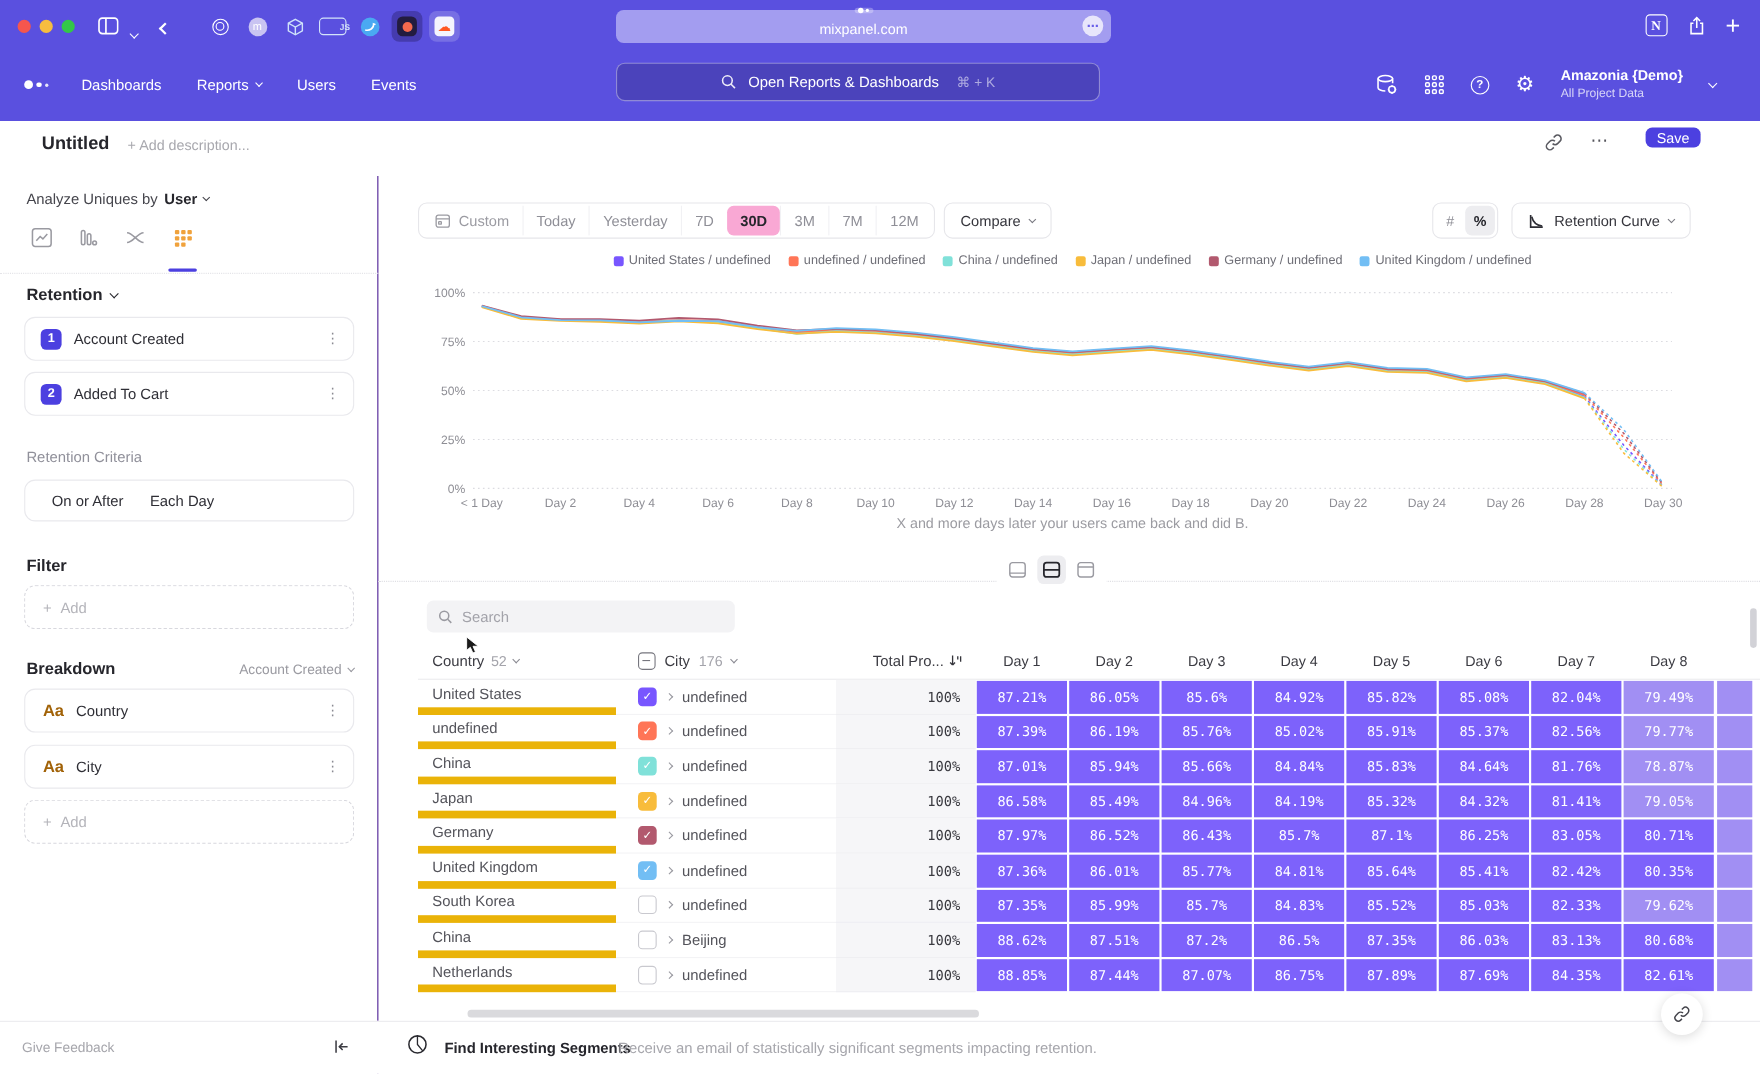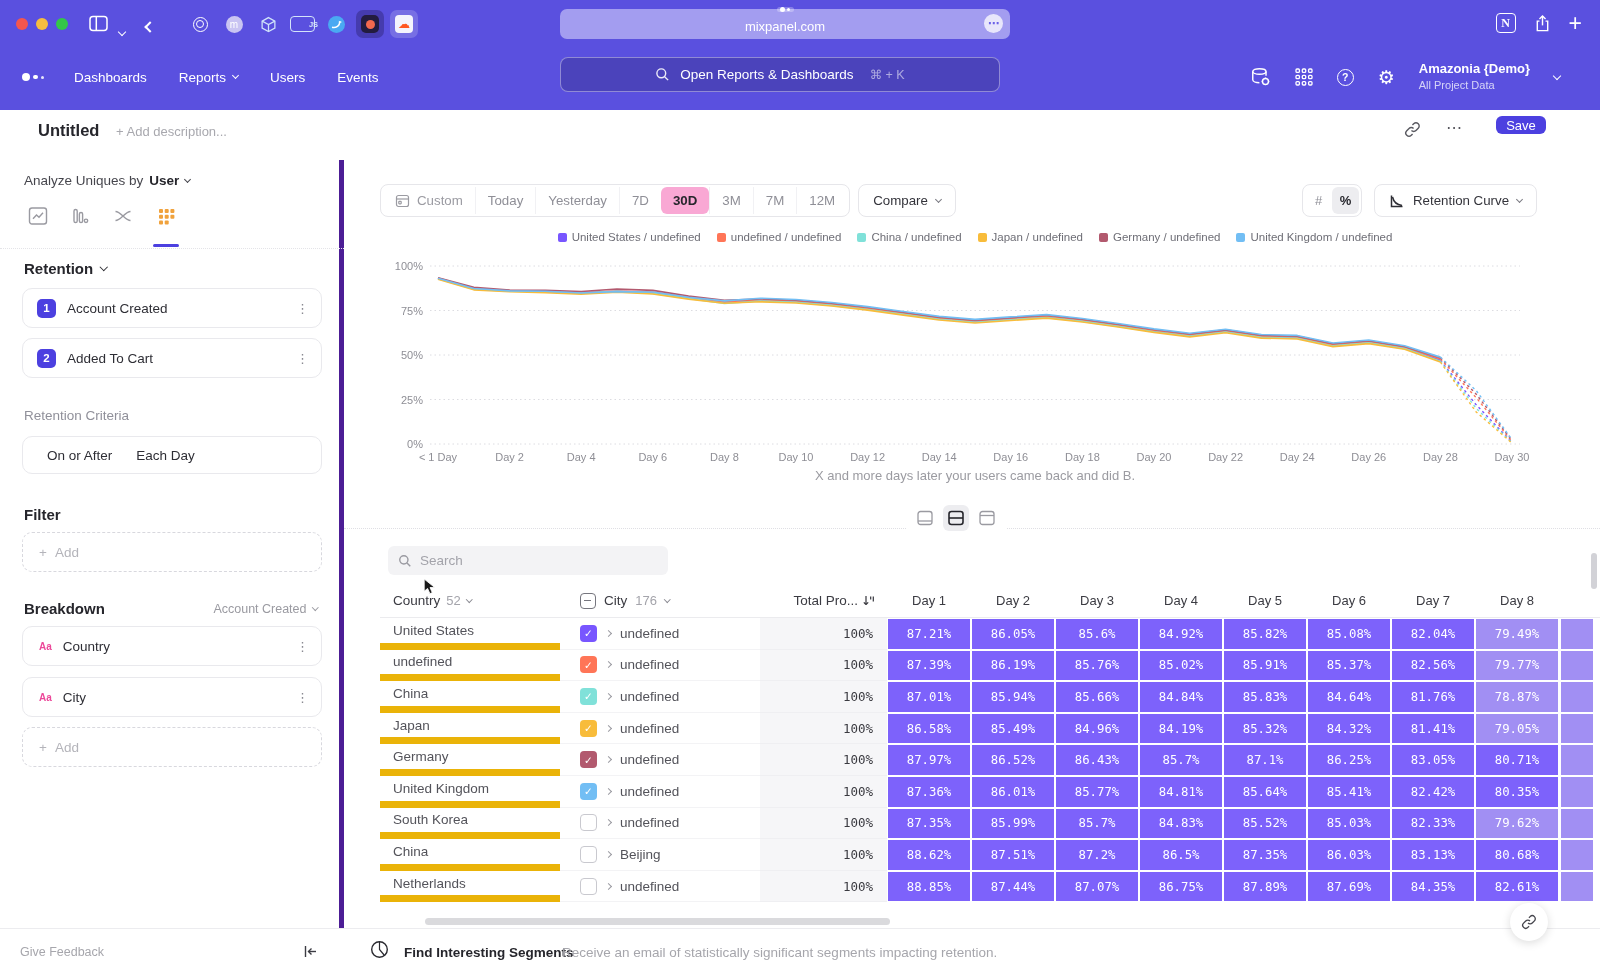--- a/index.html
+++ b/index.html
@@ -66,42 +66,42 @@
   .proj-chv{width:6px;height:6px;}
 
   
   .rep-title{left:38px;top:121px;font-size:16.5px;font-weight:600;color:var(--tdark);}
   .rep-desc{left:116px;top:124px;font-size:13px;color:#a8a8ae;}
   .hdr-link{left:1404px;top:121px;color:#5a5a61;}
   .hdr-dots{left:1446px;top:118px;color:#55555c;font-size:16px;letter-spacing:1px;font-family:"DejaVu Sans",sans-serif;}
   .save-btn{left:1496px;top:116px;width:50px;height:18px;border-radius:6px;background:var(--accent);color:#fff;font-size:13px;font-weight:500;display:flex;align-items:center;justify-content:center;border:none;}
 
   
-  .sidebar{left:0;top:160px;width:344px;height:816px;border-right:5px solid #4c1d95;}
+  .sidebar{left:0;top:160px;width:344px;height:816px;border-right:1px solid #4c1d95;}
   .sb-analyze{left:24px;top:13px;gap:6px;font-size:13.5px;color:#46464d;}
   .sb-analyze b{color:var(--tdark);font-weight:600;}
   .sb-analyze .chv{width:5px;height:5px;}
   .sb-tabs{left:0;top:46px;width:344px;}
   .sb-tab{position:absolute;top:0;width:20px;height:20px;}
   .tab-underline{position:absolute;left:153px;top:38px;width:26px;height:3px;border-radius:2px;background:var(--accent);}
   .tabs-sep{left:0;top:88px;width:344px;border-top:1px dotted #e4e4e8;}
   .sb-h{font-size:15px;font-weight:600;color:var(--tdark);}
   .sb-retention{left:24px;top:100px;gap:8px;color:var(--tdark);}
   .sb-retention .chv{width:5.5px;height:5.5px;}
   .card{position:absolute;left:22px;width:300px;height:40px;border:1px solid var(--border);border-radius:10px;background:#fff;display:flex;align-items:center;}
   .step-badge{width:19px;height:19px;border-radius:5px;background:var(--accent);color:#fff;font-size:11.5px;font-weight:600;display:flex;align-items:center;justify-content:center;margin-left:14px;}
   .card-label{font-size:13.5px;font-weight:500;color:#2e2e35;margin-left:11px;}
   .kebab{position:absolute;right:12px;color:#8a8a92;font-size:13px;font-family:"DejaVu Sans",sans-serif;}
   .sb-sub{position:absolute;font-size:13.5px;color:#90909a;}
   .crit-card{top:276px;height:38px;}
   .crit-txt{font-size:13.5px;font-weight:500;color:#2e2e35;}
   .dashed-add{position:absolute;left:22px;width:300px;height:40px;border:1px dashed #d8d8de;border-radius:10px;display:flex;align-items:center;color:#b4b4ba;font-size:13.5px;gap:8px;padding-left:16px;}
   .bd-event{position:absolute;right:22px;font-size:12.5px;color:#9a9aa1;display:flex;align-items:center;gap:6px;}
   .bd-event .chv{width:4.5px;height:4.5px;}
-  .aa{font-size:10px;font-weight:600;color:#ec4899;margin-left:16px;}
+  .aa{font-size:15px;font-weight:600;color:#a16207;margin-left:16px;}
 
   
   .ctrl-left{left:380px;top:184px;gap:8px;}
   .range-group{display:flex;align-items:stretch;border:1px solid #e6e6ea;border-radius:8px;height:33px;padding:2px;background:#fff;}
   .range-item{display:flex;align-items:center;gap:7px;padding:0 12px;font-size:13.3px;color:#8f8f97;white-space:nowrap;}
   .range-item + .range-item{border-left:1px solid #f1f1f4;}
   .range-item.active{background:#f9a8d4;border-radius:6px;color:var(--tdark);font-weight:600;border-left:none;}
   .range-item.muted{color:#9b9ba2;}
   .ctrl-btn{display:flex;align-items:center;gap:8px;border:1px solid #e6e6ea;border-radius:8px;height:33px;padding:0 14px;font-size:13.3px;color:#34343b;background:#fff;}
   .ctrl-btn .chv{width:5px;height:5px;color:#7a7a82;}

